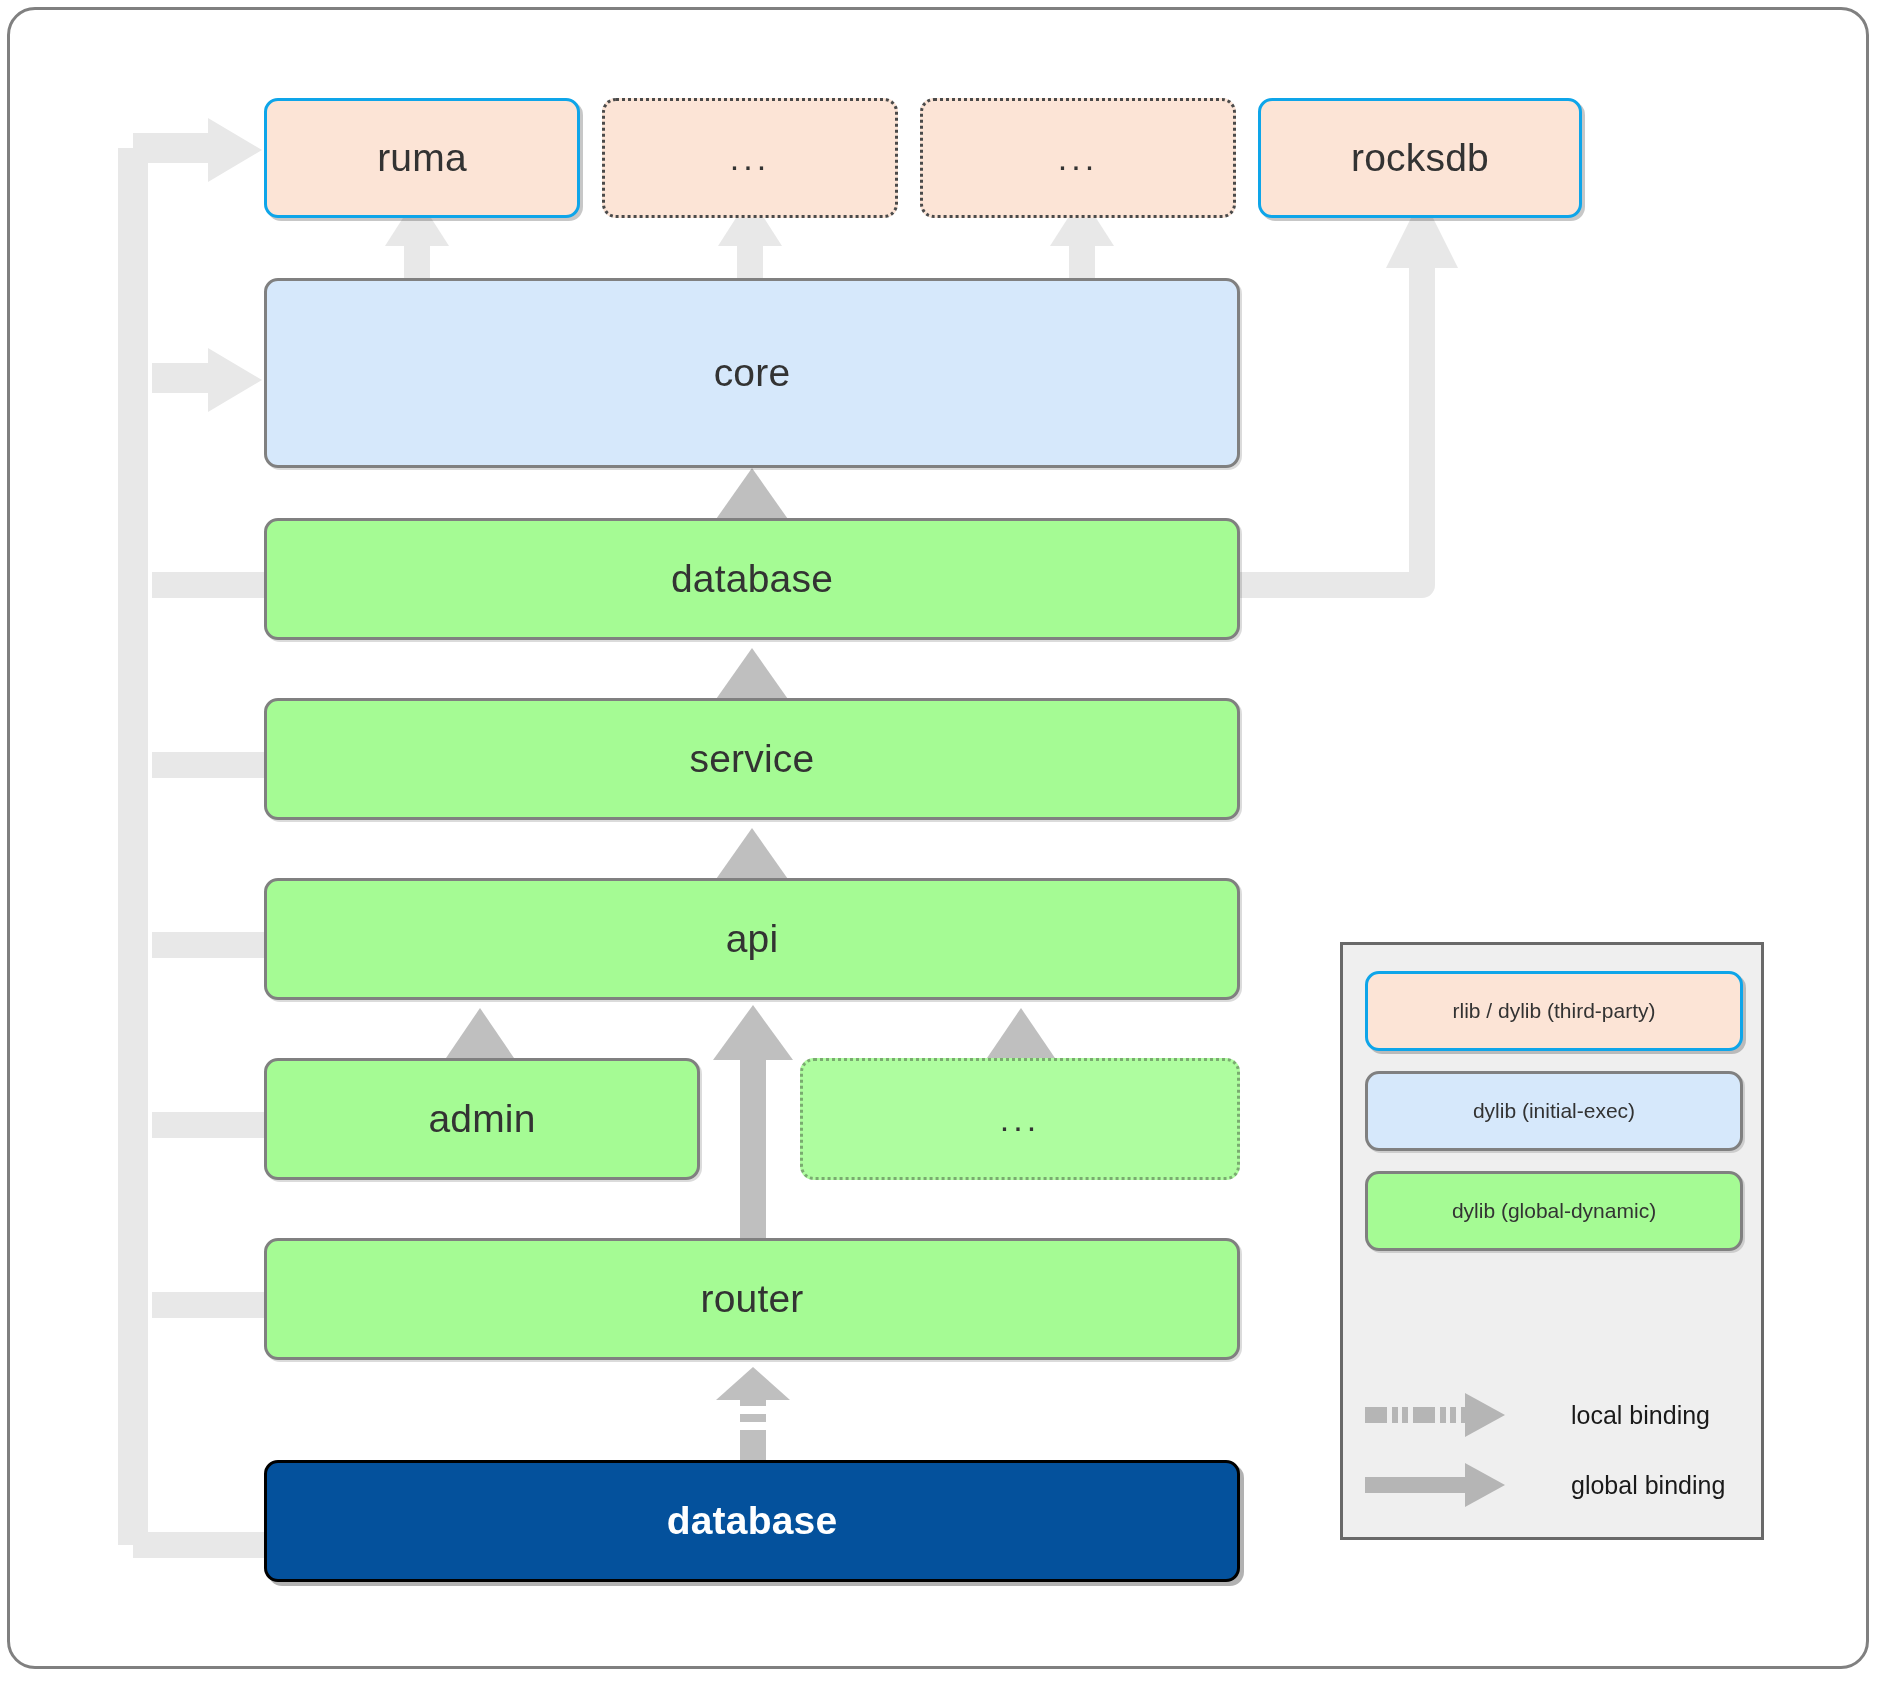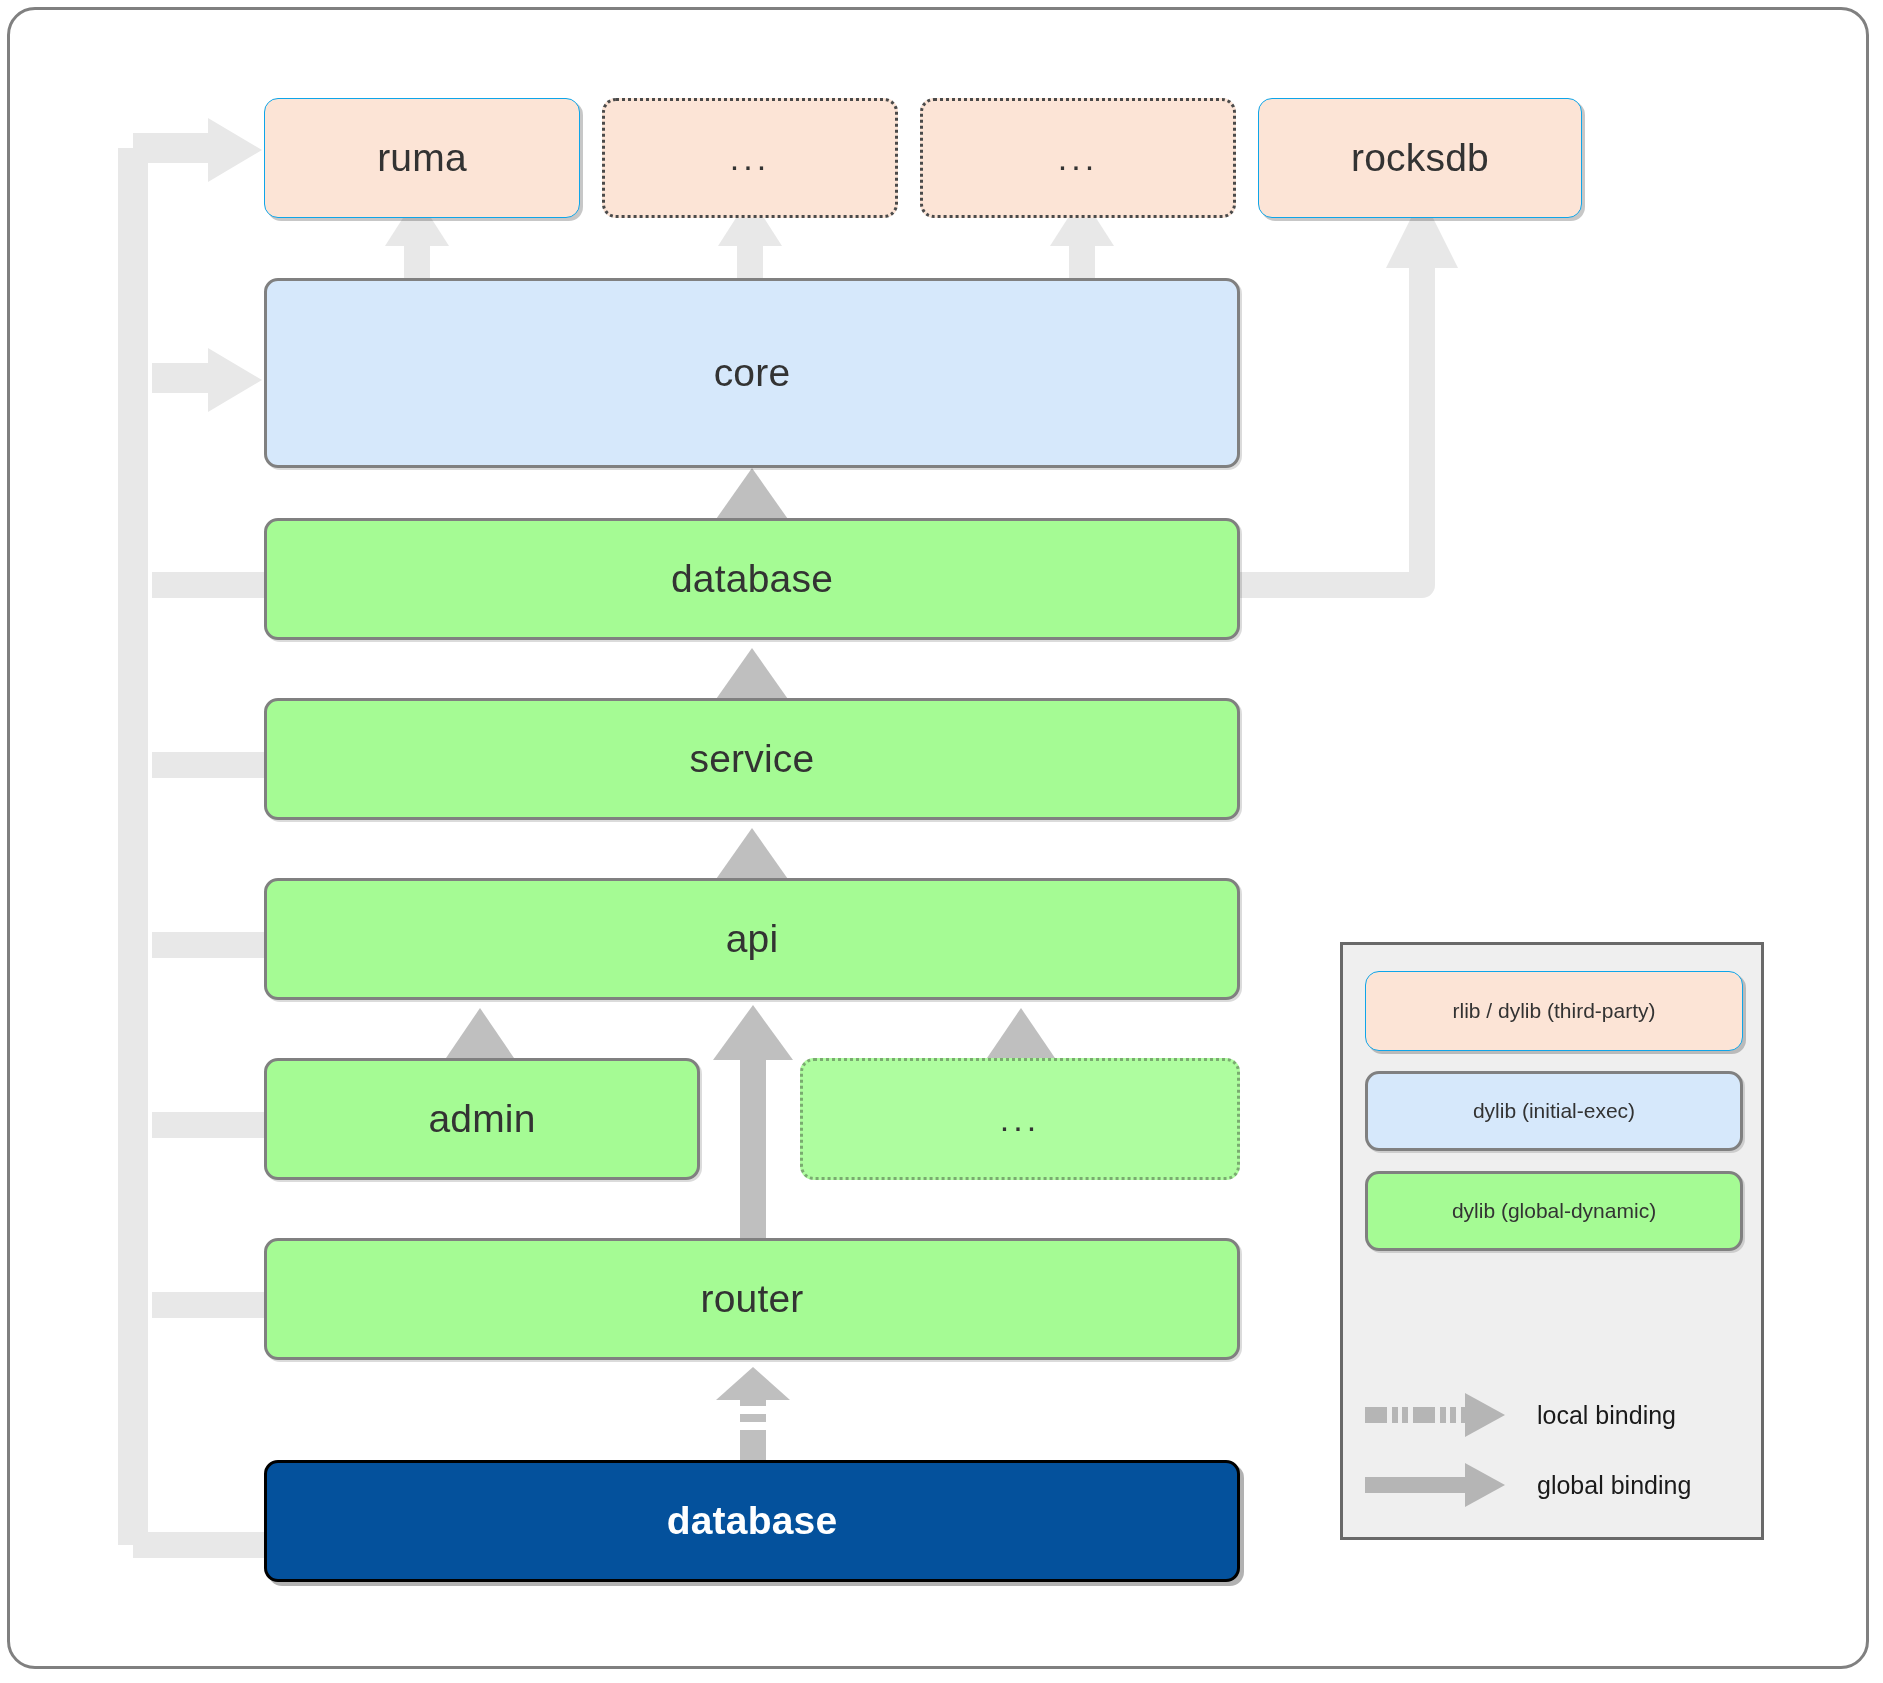--- a/index.html
+++ b/index.html
@@ -36,21 +36,21 @@
     align-items: center;
     justify-content: center;
     font-size: 39px;
     color: #333333;
     letter-spacing: .2px;
   }
   .node.ellipsis { font-size: 34px; letter-spacing: 4px; }
 
   .third-party {
     background: #fce4d6;
-    border: 1px solid #0ea5e9;
+    border: 3px solid #0ea5e9;
     box-shadow: 3px 3px 0 rgba(0,0,0,.22);
   }
   .third-party.dotted {
     border: 3px dotted #4a4a4a;
     box-shadow: none;
   }
   .initial-exec {
     background: #d6e8fb;
     border: 3px solid #808080;
     box-shadow: 2px 2px 0 rgba(0,0,0,.14);
@@ -106,21 +106,21 @@
     left: 22px;
     width: 380px;
     height: 60px;
     display: flex;
     align-items: center;
   }
   .legend-row .swatch { width: 150px; height: 52px; position: relative; }
   .legend-row .lbl {
     font-size: 25px;
     color: #1a1a1a;
-    margin-left: 22px;
+    margin-left: 56px;
     white-space: nowrap;
   }
 </style>
 </head>
 <body>
 
 <div id="canvas">
   <div id="frame"></div>
 
   <svg class="conn" style="left:0;top:0;width:1883px;height:1683px;" viewBox="0 0 1883 1683">

